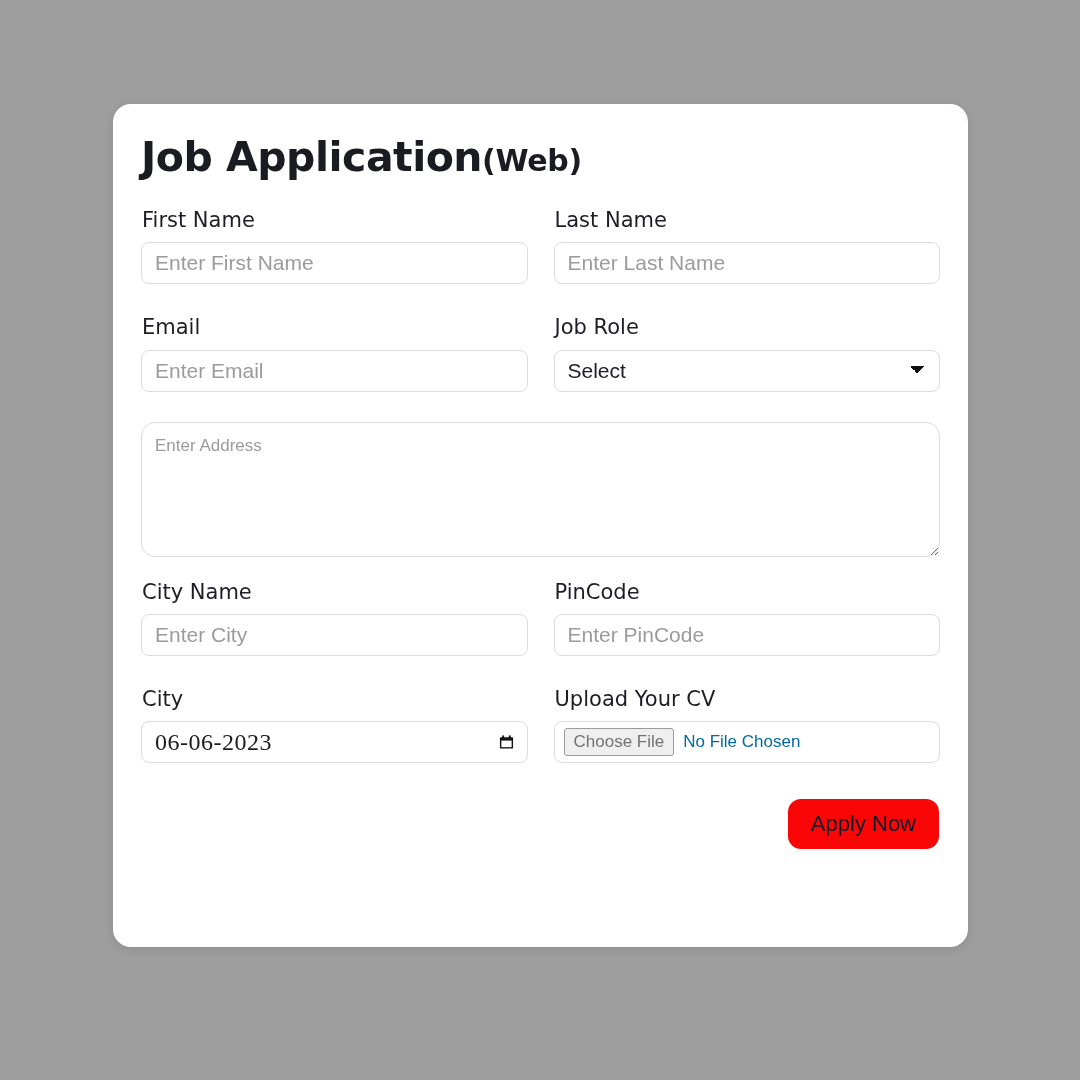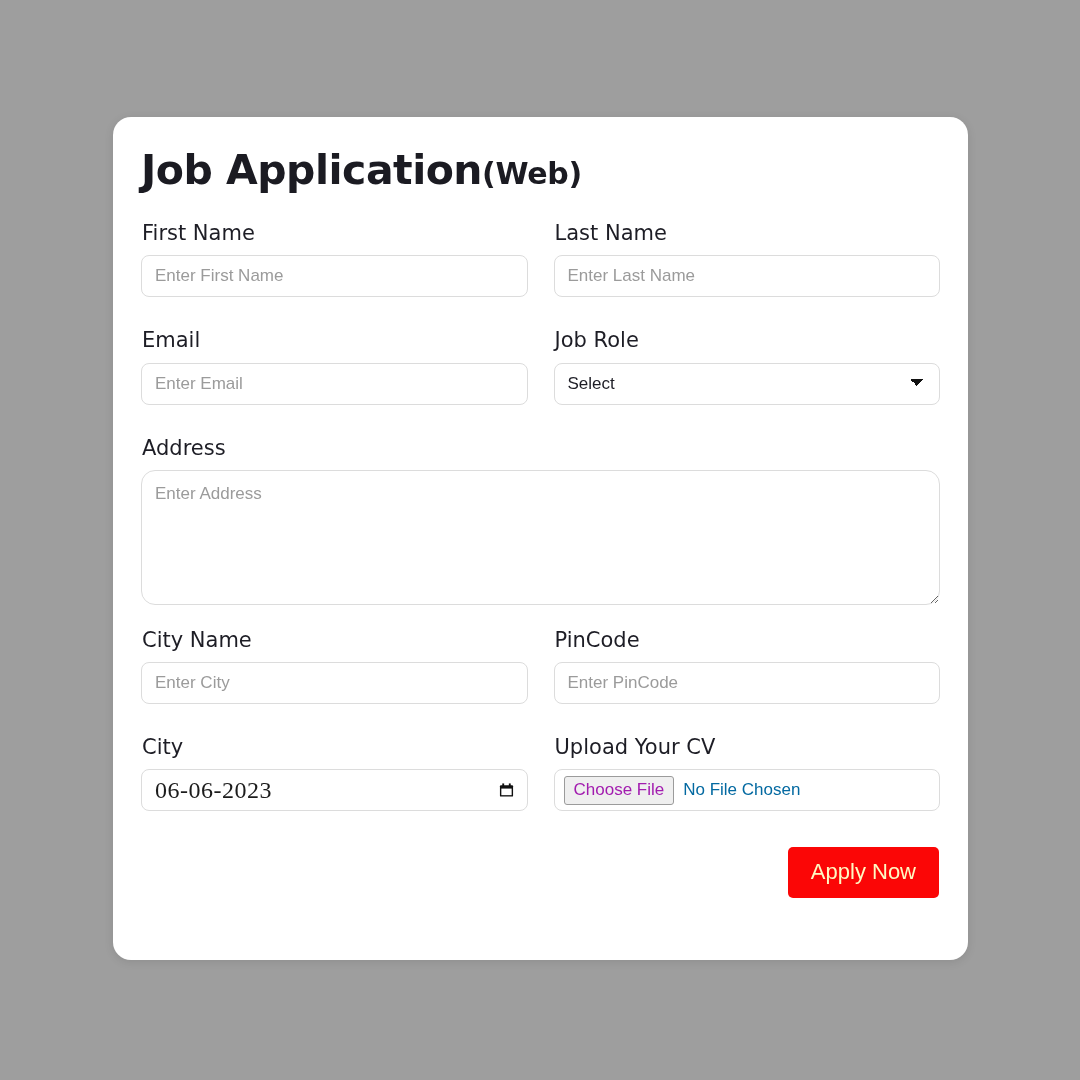--- a/index.html
+++ b/index.html
@@ -10,21 +10,21 @@
     font-family: "Liberation Sans", sans-serif;
     overflow: hidden;
   }
   .page {
     width: 1080px; height: 1080px;
     display: flex; align-items: center; justify-content: center;
     background: #9e9e9e;
   }
   .card {
     position: absolute;
-    left: 113px; top: 117px;
+    left: 113px; top: 104px;
     width: 855px; height: 843px;
     background: #ffffff;
     border-radius: 18px;
     box-shadow: 0 2px 10px rgba(0,0,0,0.10);
     padding: 0;
   }
   .card-inner {
     padding: 30px 28px 0 28px;
   }
   .title {
@@ -60,21 +60,21 @@
   }
   .inp {
     display: block;
     width: 100%;
     height: 42px;
     border: 1px solid #dcdcdc;
     border-radius: 8px;
     background: #fff;
     padding: 0 13px;
     font-family: "Liberation Sans", sans-serif;
-    font-size: 17px;
+    font-size: 21px;
     color: #222;
     outline: none;
   }
   .inp::placeholder { color: #9b9b9b; }
   select.inp {
     appearance: none;
     -webkit-appearance: none;
     color: #1d1d25;
     padding-right: 56px;
     background-image:
@@ -117,21 +117,21 @@
     border: 1px solid #dcdcdc;
     border-radius: 8px;
     background: #fff;
     padding: 0 9px;
     gap: 9px;
     overflow: hidden;
   }
   .choose-btn {
     font-family: "Liberation Sans", sans-serif;
     font-size: 17px;
-    color: #a21caf;
+    color: #737373;
     background: #efefef;
     border: 1px solid #9b9b9b;
     border-radius: 3px;
     padding: 3px 9px 4px 9px;
     cursor: pointer;
     line-height: 1.15;
     white-space: nowrap;
   }
   .file-status {
     font-family: "Liberation Sans", sans-serif;
@@ -140,23 +140,23 @@
     white-space: nowrap;
   }
   .actions {
     display: flex;
     justify-content: flex-end;
     margin-top: 28px;
     padding-right: 1px;
   }
   .apply-btn {
     background: #fb0606;
-    color: #fef9c3;
+    color: #0f172a;
     border: none;
-    border-radius: 5px;
+    border-radius: 13px;
     font-family: "Liberation Sans", sans-serif;
     font-size: 22px;
     padding: 13px 23px;
     cursor: pointer;
     line-height: 1.1;
   }
   .spacer-md { height: 14px; }
 </style>
 </head>
 <body>
@@ -189,21 +189,20 @@
           <label class="lbl">Job Role</label>
           <select class="inp">
             <option>Select</option>
           </select>
         </div>
       </div>
 
       <div class="spacer-md"></div>
 
       <div class="col-full field">
-        <label class="lbl">Address</label>
         <textarea class="inp" placeholder="Enter Address" style=""></textarea>
       </div>
 
       <div class="spacer-md"></div>
 
       <div class="row">
         <div class="col field">
           <label class="lbl">City Name</label>
           <input class="inp" type="text" placeholder="Enter City" style="">
         </div>

